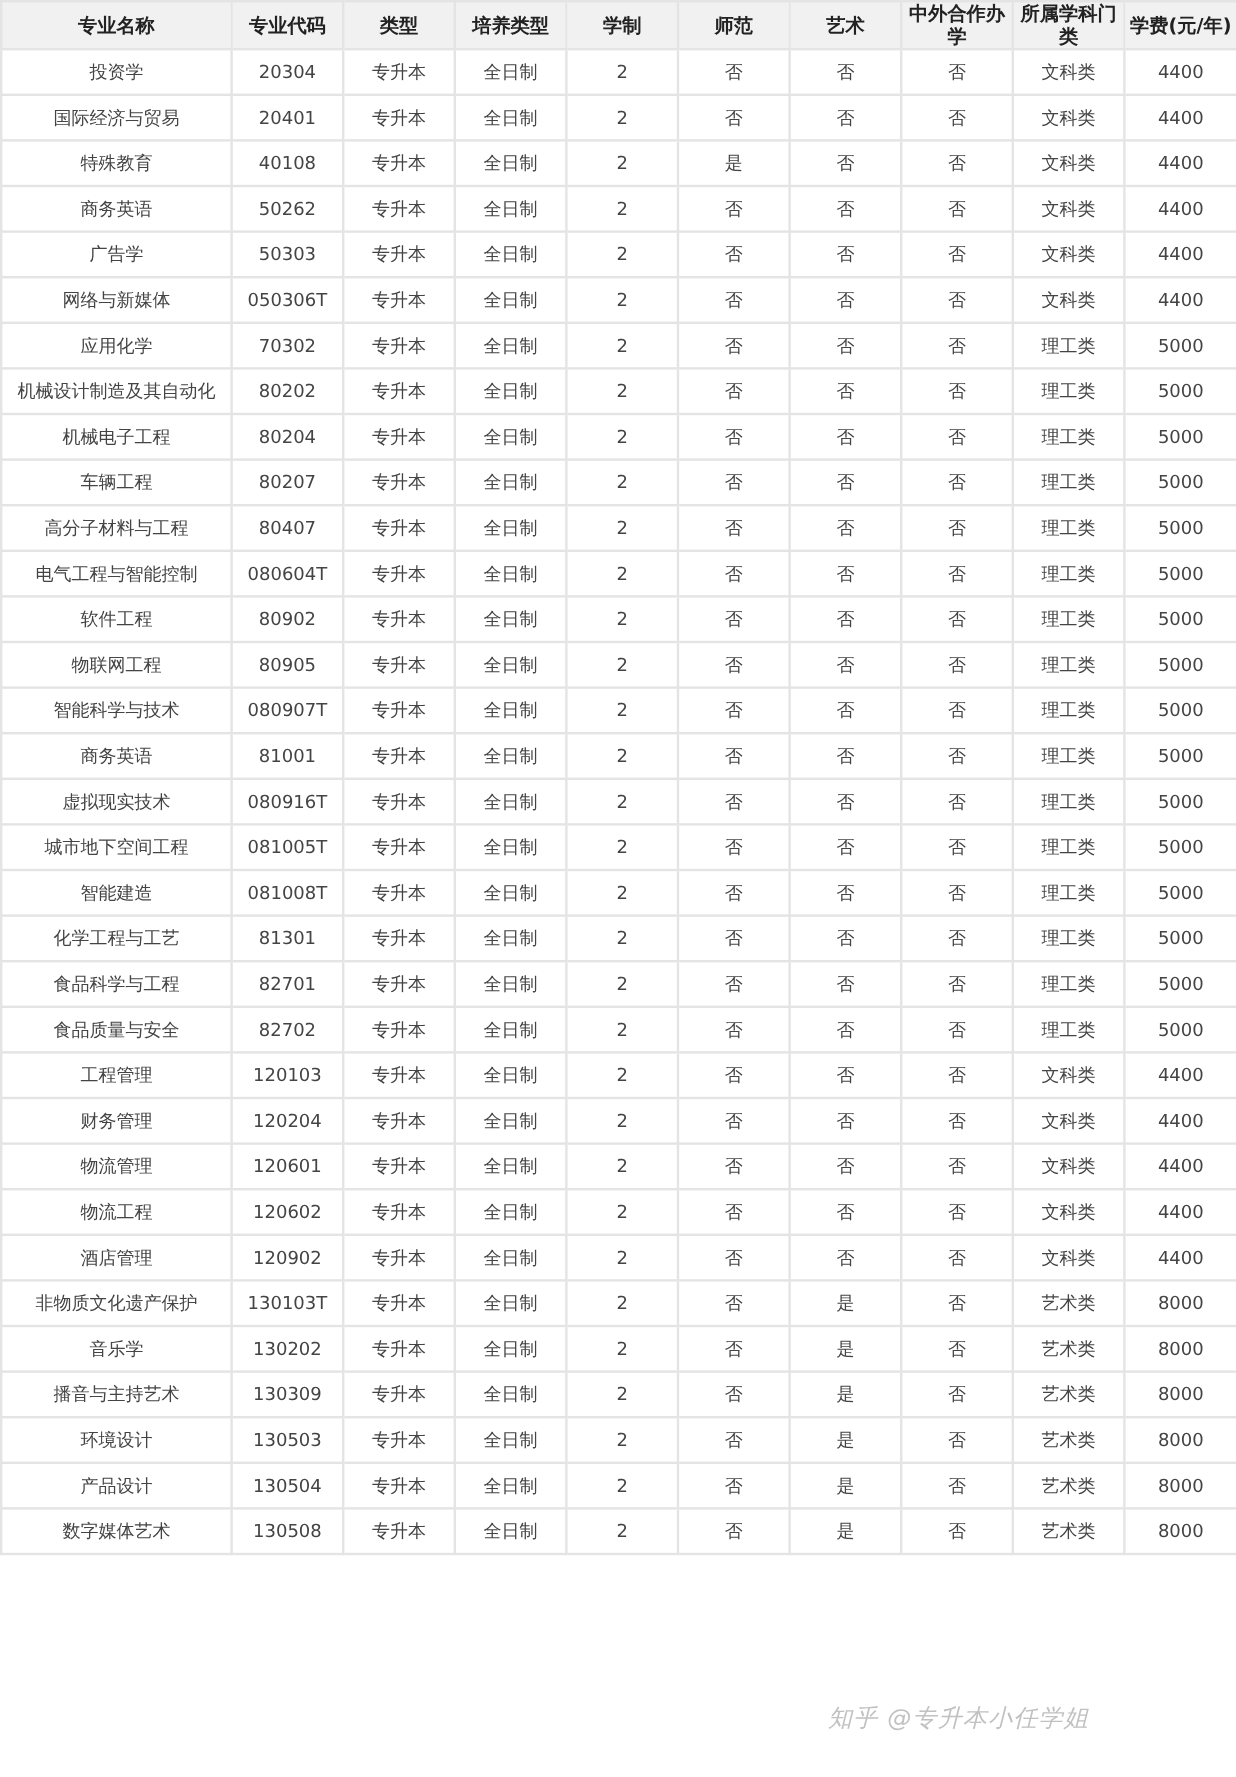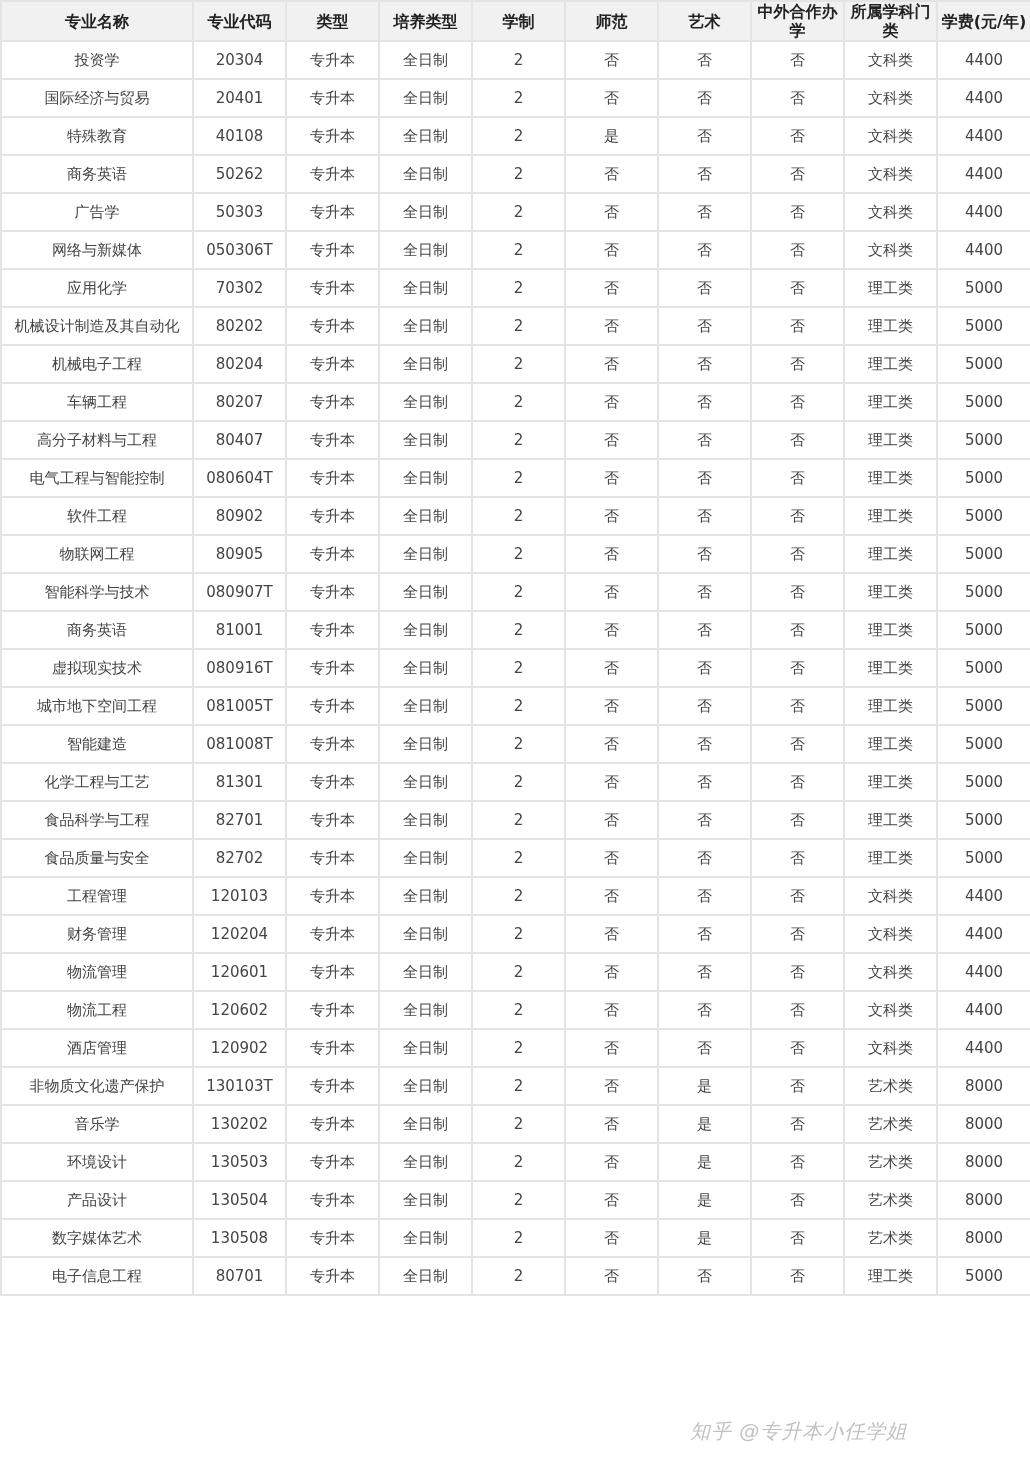--- a/index.html
+++ b/index.html
@@ -386,20 +386,32 @@
         <td>专升本</td>
         <td>全日制</td>
         <td>2</td>
         <td>否</td>
         <td>是</td>
         <td>否</td>
         <td>艺术类</td>
         <td>8000</td>
       </tr>
       <tr>
+        <td>播音与主持艺术</td>
+        <td>130309</td>
+        <td>专升本</td>
+        <td>全日制</td>
+        <td>2</td>
+        <td>否</td>
+        <td>是</td>
+        <td>否</td>
+        <td>艺术类</td>
+        <td>8000</td>
+      </tr>
+      <tr>
         <td>环境设计</td>
         <td>130503</td>
         <td>专升本</td>
         <td>全日制</td>
         <td>2</td>
         <td>否</td>
         <td>是</td>
         <td>否</td>
         <td>艺术类</td>
         <td>8000</td>
@@ -420,29 +432,17 @@
         <td>数字媒体艺术</td>
         <td>130508</td>
         <td>专升本</td>
         <td>全日制</td>
         <td>2</td>
         <td>否</td>
         <td>是</td>
         <td>否</td>
         <td>艺术类</td>
         <td>8000</td>
-      </tr>
-      <tr>
-        <td>电子信息工程</td>
-        <td>80701</td>
-        <td>专升本</td>
-        <td>全日制</td>
-        <td>2</td>
-        <td>否</td>
-        <td>否</td>
-        <td>否</td>
-        <td>理工类</td>
-        <td>5000</td>
       </tr>
     </tbody>
 </table>
 
 <div class="watermark">知乎 @专升本小任学姐</div>
 
 </body></html>

